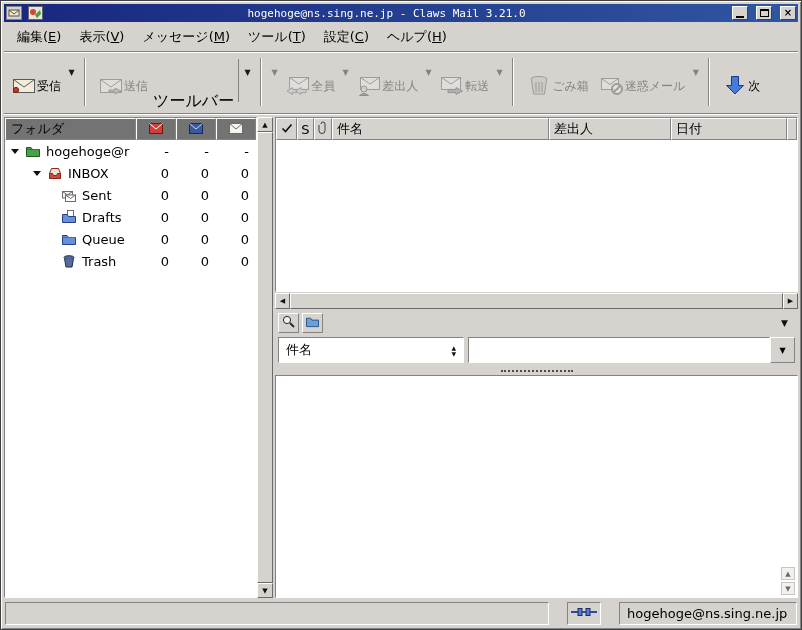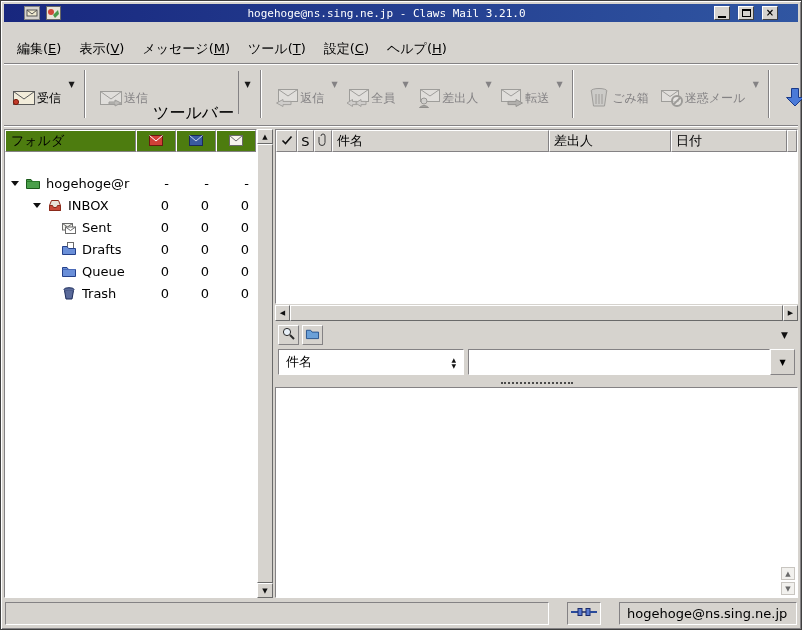--- a/index.html
+++ b/index.html
@@ -5,21 +5,21 @@
   * { box-sizing: border-box; margin: 0; padding: 0; }
   html, body { width: 802px; height: 630px; overflow: hidden; }
   body { font-family: "DejaVu Sans", "Liberation Sans", sans-serif; font-size: 13px; background: #d6d3ce; color: #000; }
 
   .window { width: 802px; height: 630px; background: #d6d3ce; border: 1px solid #404040;
             box-shadow: inset 1px 1px 0 #ffffff, inset -1px -1px 0 #848284;
             display: flex; flex-direction: column; padding: 3px; }
 
   
   .titlebar { flex: 0 0 18px; background: linear-gradient(to right, #18277e, #3056a2);
-              display: flex; align-items: center; gap: 6px; padding: 1px 20px; margin-bottom: 13px; }
+              display: flex; align-items: center; gap: 6px; padding: 1px 2px; margin-bottom: 1px; }
   .tb-icon { display: flex; align-items: center; }
   .titlebar-title { flex: 1; text-align: center; color: #fff;
                     font: 11px "DejaVu Sans Mono", "Liberation Mono", monospace; white-space: nowrap; overflow: hidden; }
   .winbtn { width: 16px; height: 14px; background: #d6d3ce; border: 1px solid;
             border-color: #fff #404040 #404040 #fff; display: flex; align-items: center;
             justify-content: center; margin-left: 2px; font-size: 10px; line-height: 10px; font-weight: bold; }
   .g-min { width: 8px; height: 2px; background: #000; margin-top: 7px; }
   .g-max { width: 9px; height: 8px; border: 1px solid #000; border-top-width: 2px; }
 
   
@@ -40,26 +40,26 @@
   .tb-group.disabled svg { filter: grayscale(1) opacity(.45); }
   .tb-sep { flex: 0 0 2px; border-left: 1px solid #848284; border-right: 1px solid #fff; margin: 3px 7px 6px; }
   .tb-text { padding-top: 36px; font-size: 16px; white-space: nowrap; }
   .tb-minisep { flex: 0 0 1px; background: #848284; margin: 4px 3px 10px 4px; }
 
   
   .main { flex: 1 1 auto; min-height: 0; display: flex; border-top: 1px solid #fff; padding-top: 2px; }
 
   .folder-pane { flex: 0 0 253px; display: flex; flex-direction: column; background: #fff;
                  border: 1px solid; border-color: #848284 #fff #fff #848284; }
-  .folder-header { flex: 0 0 22px; display: flex; background: #4d7c0f; }
+  .folder-header { flex: 0 0 22px; display: flex; background: #737373; }
   .fh-cell { display: flex; align-items: center; padding: 0 5px; border: 1px solid;
              border-color: #fff #848284 #848284 #fff; }
   .fh-name { flex: 1 1 auto; min-width: 0; }
   .fh-count { flex: 0 0 40px; justify-content: center; padding: 0; }
-  .folder-rows { flex: 1; background: #fff; overflow: hidden; margin-top: 20px; }
+  .folder-rows { flex: 1; background: #fff; overflow: hidden; }
   .folder-row { height: 22px; display: flex; align-items: center; }
   .ind0 { width: 6px; } .ind1 { width: 28px; } .ind2 { width: 56px; }
   .exp { width: 0; height: 0; border-left: 4px solid transparent; border-right: 4px solid transparent;
          border-top: 5px solid #101010; margin-right: 6px; flex: 0 0 auto; }
   .ficon { margin-right: 5px; display: flex; align-items: center; flex: 0 0 auto; }
   .fr-name { flex: 1 1 auto; min-width: 0; white-space: nowrap; overflow: hidden; }
   .fr-count { flex: 0 0 40px; text-align: right; padding-right: 7px; }
 
   
   .vscroll { flex: 0 0 16px; display: flex; flex-direction: column; background: #c8c5c0; }
@@ -197,30 +197,20 @@
     <div class="tb-text">ツールバー</div>
     <div class="tb-minisep"></div>
 
     <div class="tb-group">
       <div class="tb-drop">▼</div>
     </div>
 
     <div class="tb-sep"></div>
 
     <div class="tb-group disabled">
-      <div class="tb-item">
-        <span class="ticon">
-          <svg width="26" height="24" viewBox="0 0 26 24">
-              <rect x="4.5" y="4.5" width="19" height="12" fill="#f2ecda" stroke="#5a5a5a"></rect>
-              <path d="M4.5 4.5 L14 11 L23.5 4.5" fill="none" stroke="#5a5a5a"></path>
-              <path d="M9 14.5 L2.5 18 L9 21.5 V19.6 H17 V16.4 H9 Z" fill="#d8cc5a" stroke="#6a6a1a"></path>
-            </svg>
-        </span>
-        <span class="tlabel">返信</span>
-      </div>
       <div class="tb-drop">▼</div>
     </div>
 
     <div class="tb-group disabled">
       <div class="tb-item">
         <span class="ticon">
           <svg width="26" height="24" viewBox="0 0 26 24">
               <rect x="4.5" y="4.5" width="19" height="12" fill="#f2ecda" stroke="#5a5a5a"></rect>
               <path d="M4.5 4.5 L14 11 L23.5 4.5" fill="none" stroke="#5a5a5a"></path>
               <path d="M7.5 14.5 L2 18 L7.5 21.5 V19.6 H12 V16.4 H7.5 Z" fill="#d8cc5a" stroke="#6a6a1a"></path>

